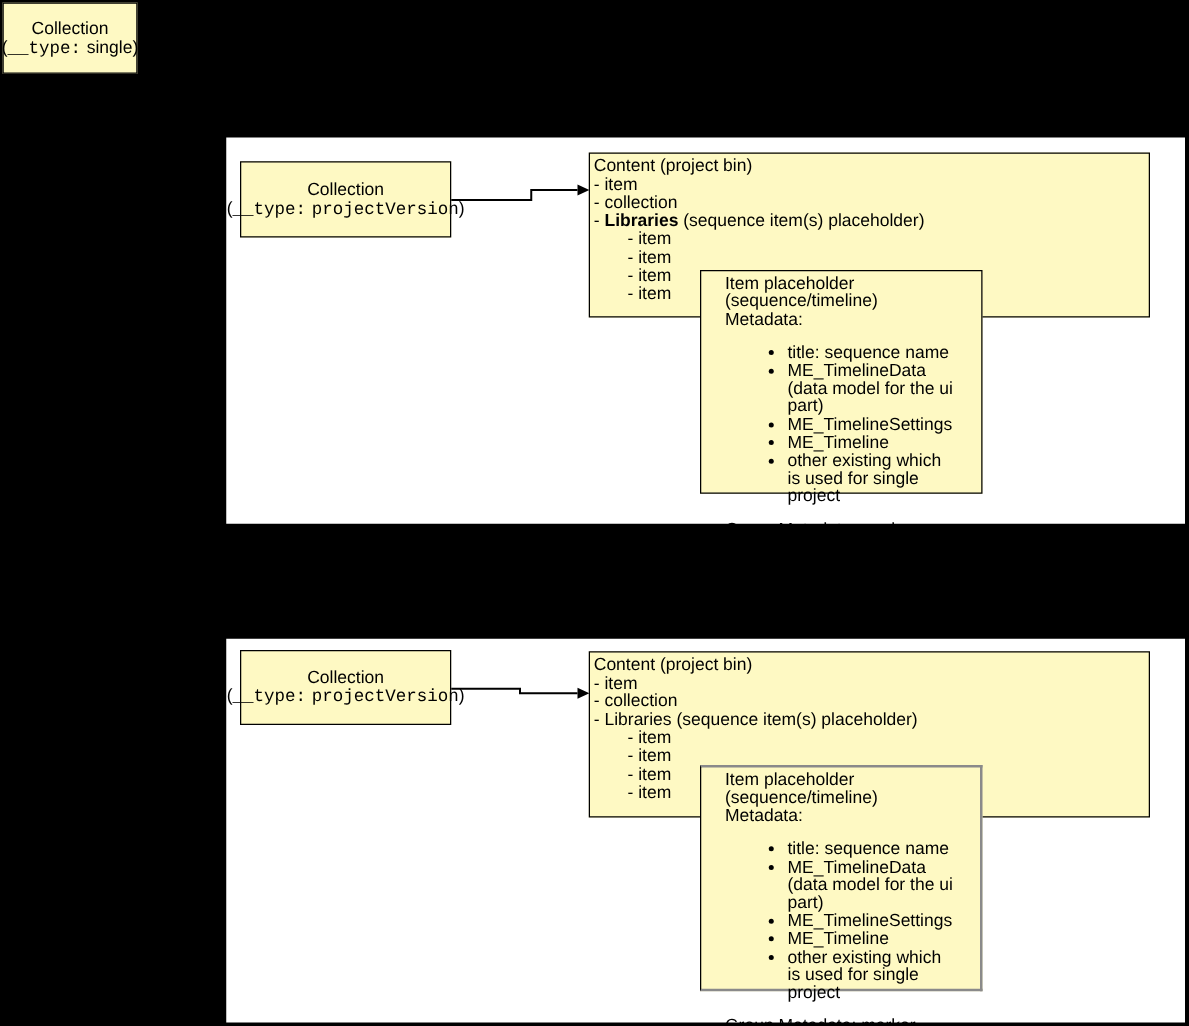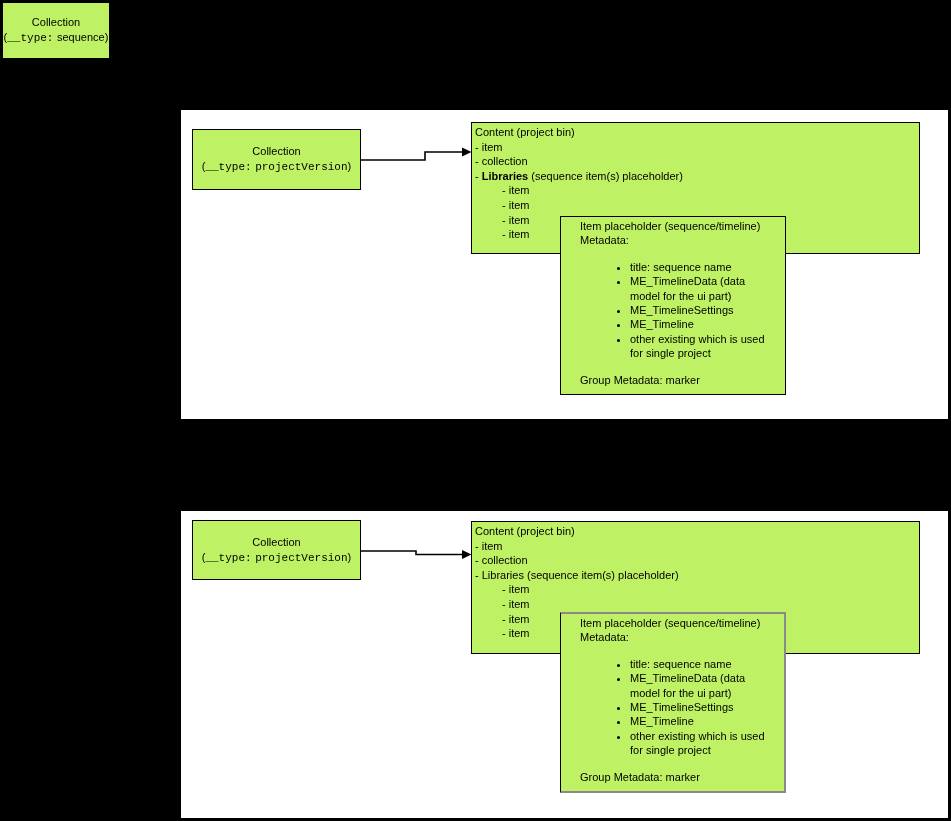--- a/index.html
+++ b/index.html
@@ -22,24 +22,24 @@
   .panel {
     position: absolute;
     background: #fff;
   }
   #panel1 { left: 181px; top: 110px; width: 767px; height: 309px; }
   #panel2 { left: 181px; top: 511px; width: 767px; height: 307px; }
 
   
   .node {
     position: absolute;
-    background: #bef264;
+    background: #fef9c3;
     border: 1px solid #000;
     box-sizing: border-box;
-    font-size: 11px;
+    font-size: 14px;
   }
 
   
   .root-node {
     left: 2px; top: 2px; width: 108px; height: 57px;
     display: flex; flex-direction: column;
     align-items: center; justify-content: center;
     text-align: center; line-height: 15px;
   }
 
@@ -89,21 +89,21 @@
     z-index: 3;
   }
 </style>
 </head>
 <body>
 
 <div class="stage">
 
   <div class="node root-node">
     <div>Collection</div>
-    <div><span>(</span><span class="mono">__type:</span><span class="type-value">sequence</span><span>)</span></div>
+    <div><span>(</span><span class="mono">__type:</span><span class="type-value">single</span><span>)</span></div>
   </div>
 
   <section class="panel" id="panel1">
 
     <div class="node collection-node">
       <div>Collection</div>
       <div><span>(</span><span class="mono">__type:</span><span class="type-value mono">projectVersion</span><span>)</span></div>
     </div>
 
     <div class="node content-node">

